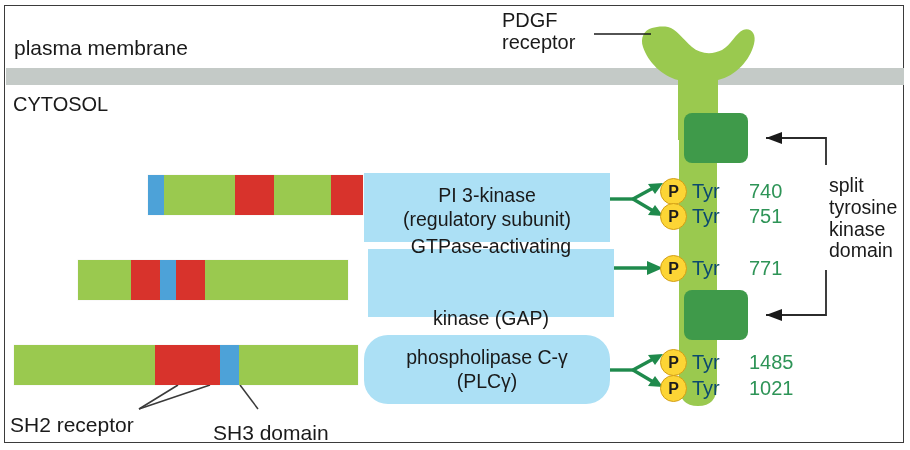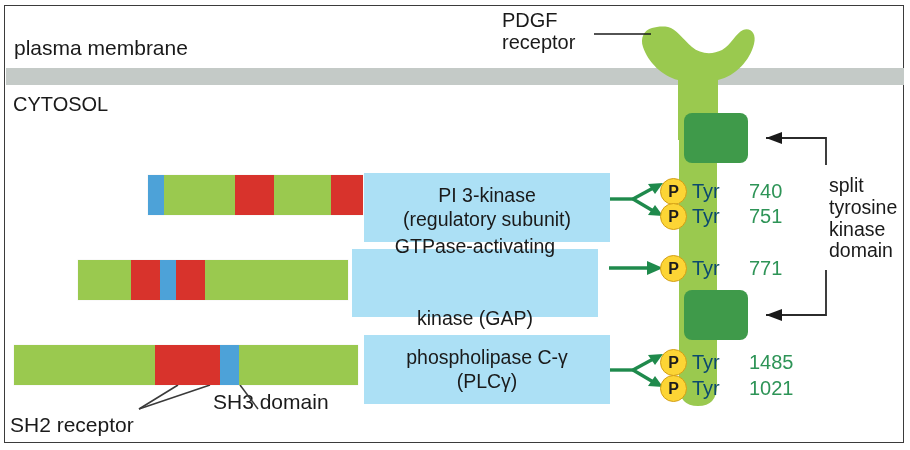--- a/index.html
+++ b/index.html
@@ -34,21 +34,21 @@
     color:#1a1a1a;
     font-family:"Liberation Sans",sans-serif;
     white-space:pre;
     line-height:1.12;
   }
   #plasma-membrane-label{left:14px;top:36px;font-size:21px;}
   #cytosol-label{left:13px;top:93px;font-size:20px;}
   #pdgf-receptor-label{left:502px;top:9px;font-size:20px;text-align:left;}
   #split-kinase-label{left:829px;top:175px;font-size:19.5px;}
   #sh2-label{left:10px;top:413px;font-size:21px;}
-  #sh3-label{left:213px;top:390px;font-size:21px;}
+  #sh3-label{left:213px;top:421px;font-size:21px;}
 
   
   #receptor-group{left:0;top:0;width:910px;height:450px;}
 
   
   .tyr-text{
     color:#0c4a6e;
     font-size:20px;
     font-family:"Liberation Sans",sans-serif;
   }
@@ -190,26 +190,26 @@
 
   <div class="abs p-circle" style="left:660px;top:375px;">P</div>
   <div class="abs tyr-text" style="left:692px;top:377px;">Tyr</div>
   <div class="abs tyr-num" style="left:749px;top:377px;">1021</div>
 
   <div class="abs effector-box" style="left:364px;top:173px;width:246px;height:69px;">
     <div>PI 3-kinase</div>
     <div>(regulatory subunit)</div>
   </div>
 
-  <div class="abs effector-box" style="left:352px;top:249px;width:246px;height:68px;gap:48px;">
+  <div class="abs effector-box" style="left:368px;top:249px;width:246px;height:68px;gap:48px;">
     <div>GTPase-activating</div>
     <div>kinase (GAP)</div>
   </div>
 
-  <div class="abs effector-box" style="left:364px;top:335px;width:246px;height:69px;">
+  <div class="abs effector-box" style="left:364px;top:335px;width:246px;height:69px;border-radius:24px;">
     <div>phospholipase C-γ</div>
     <div>(PLCγ)</div>
   </div>
 
   <div class="abs protein-bar" id="bar-pi3k" style="left:148px;top:175px;">
       <div style="width: 16px; height: 100%; background: rgb(77, 162, 216);"></div>
       <div style="width: 71px; height: 100%; background: rgb(154, 201, 79);"></div>
       <div style="width: 39px; height: 100%; background: rgb(216, 51, 44);"></div>
       <div style="width: 57px; height: 100%; background: rgb(154, 201, 79);"></div>
       <div style="width: 32px; height: 100%; background: rgb(216, 51, 44);"></div>

